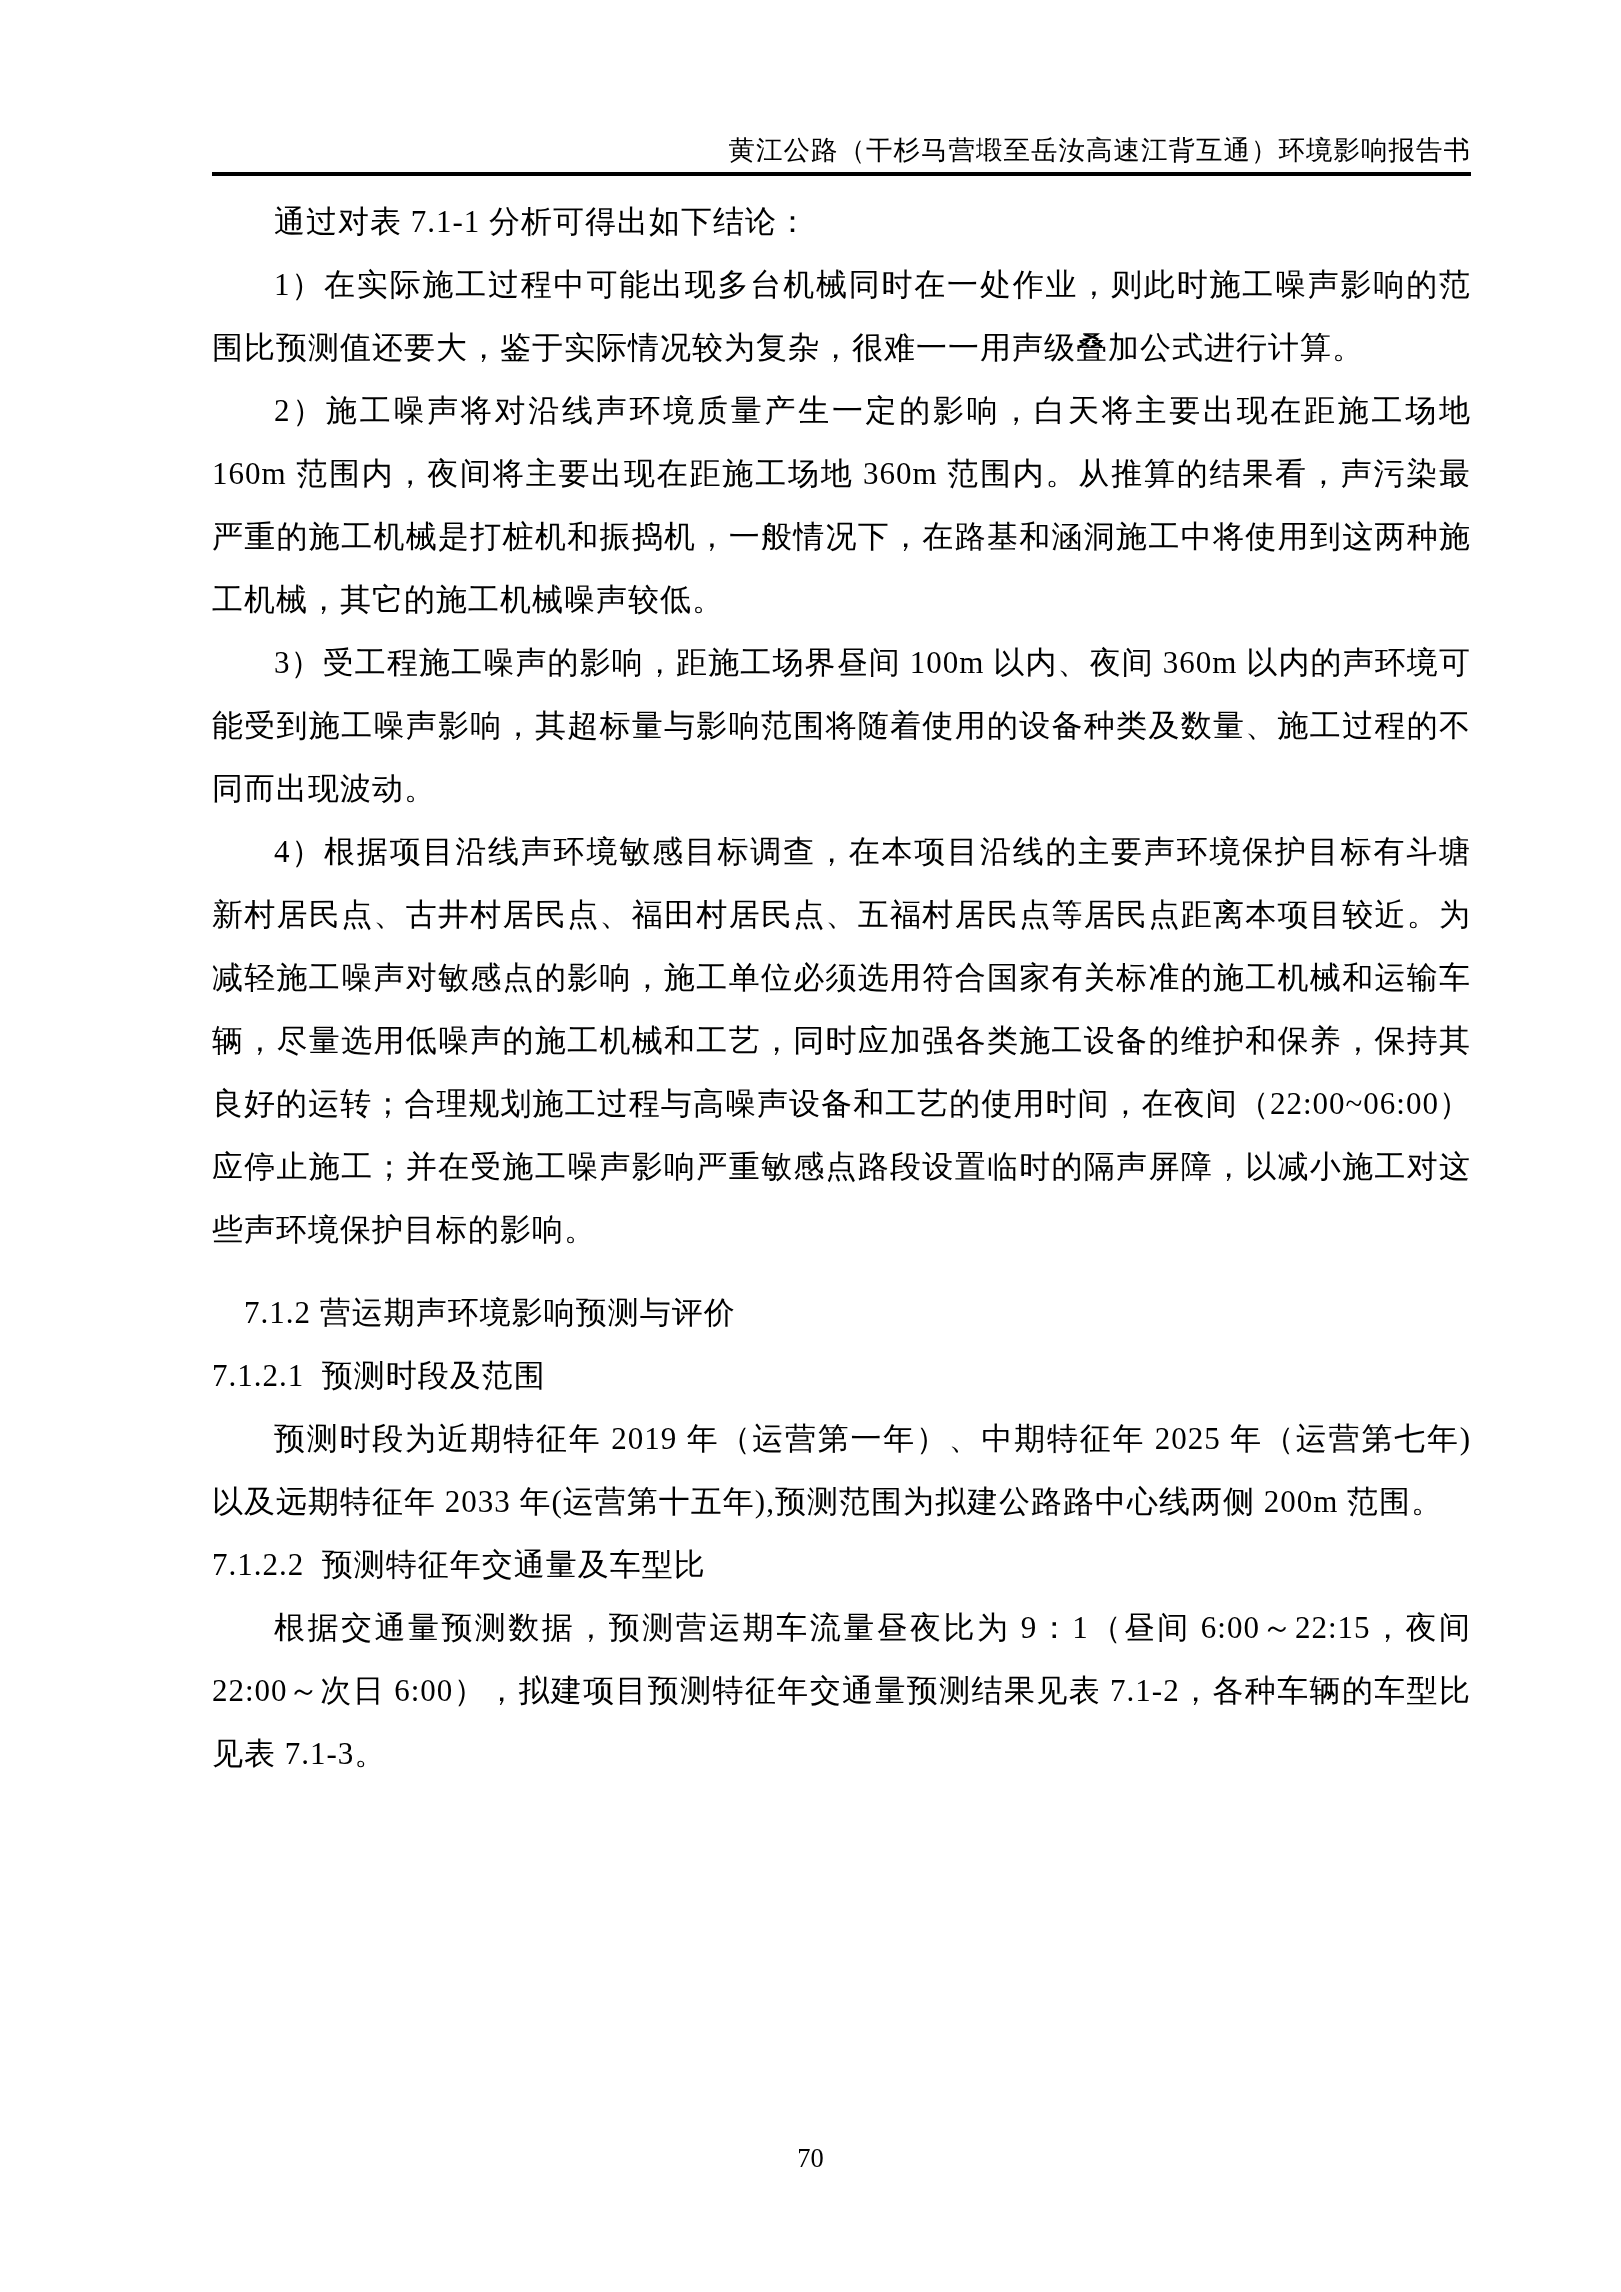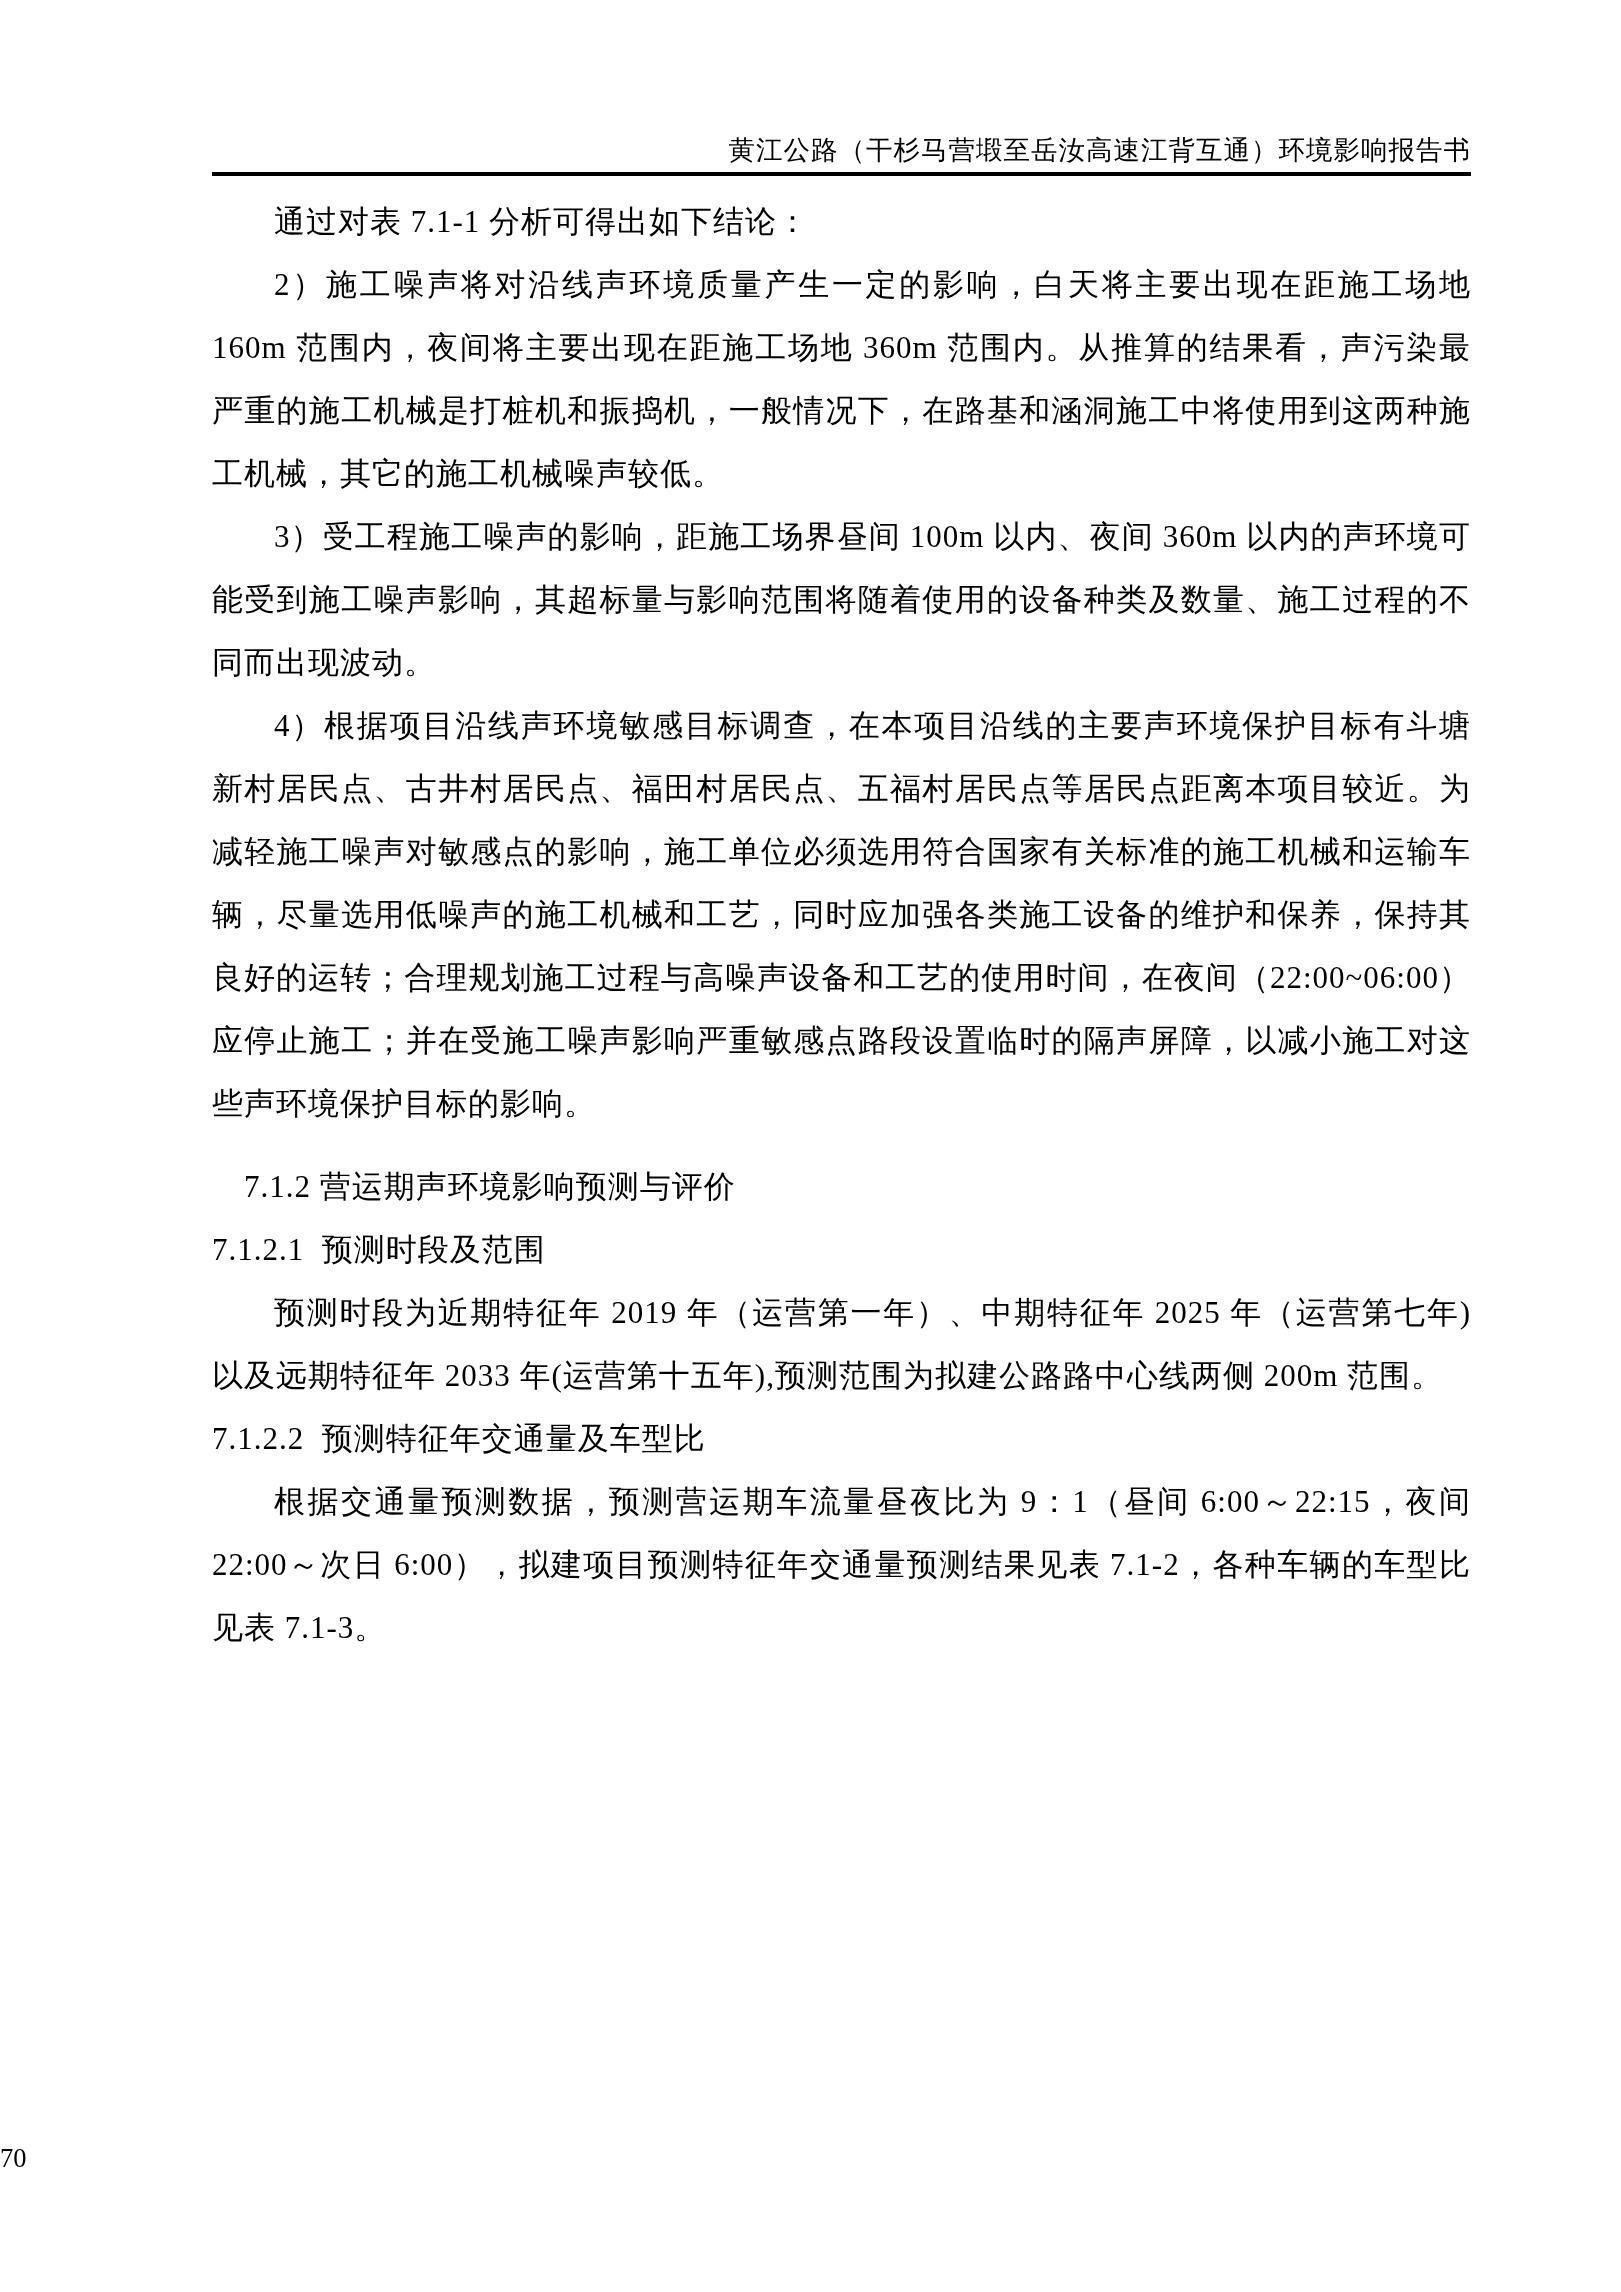--- a/index.html
+++ b/index.html
@@ -63,35 +63,36 @@
   .heading.sect {
     margin-top: 19.6px;
     margin-left: 32px;
   }
   
   .page-number {
     position: absolute;
     top: 2143px;
     left: 0;
     width: 1621px;
-    text-align: left;
+    text-align: center;
     font-size: 26.5px;
     line-height: 31px;
   }
 </style>
 </head>
 <body>
 
 <div class="page">
 
   <div class="header-title">黄江公路（干杉马营塅至岳汝高速江背互通）环境影响报告书</div>
   <div class="header-rule"></div>
 
   <main class="doc-body">
     <p class="para">通过对表 7.1-1 分析可得出如下结论：</p>
+    <p class="para">1）在实际施工过程中可能出现多台机械同时在一处作业，则此时施工噪声影响的范围比预测值还要大，鉴于实际情况较为复杂，很难一一用声级叠加公式进行计算。</p>
     <p class="para">2）施工噪声将对沿线声环境质量产生一定的影响，白天将主要出现在距施工场地 160m 范围内，夜间将主要出现在距施工场地 360m 范围内。从推算的结果看，声污染最严重的施工机械是打桩机和振捣机，一般情况下，在路基和涵洞施工中将使用到这两种施工机械，其它的施工机械噪声较低。</p>
     <p class="para">3）受工程施工噪声的影响，距施工场界昼间 100m 以内、夜间 360m 以内的声环境可能受到施工噪声影响，其超标量与影响范围将随着使用的设备种类及数量、施工过程的不同而出现波动。</p>
     <p class="para">4）根据项目沿线声环境敏感目标调查，在本项目沿线的主要声环境保护目标有斗塘新村居民点、古井村居民点、福田村居民点、五福村居民点等居民点距离本项目较近。为减轻施工噪声对敏感点的影响，施工单位必须选用符合国家有关标准的施工机械和运输车辆，尽量选用低噪声的施工机械和工艺，同时应加强各类施工设备的维护和保养，保持其良好的运转；合理规划施工过程与高噪声设备和工艺的使用时间，在夜间（22:00~06:00）应停止施工；并在受施工噪声影响严重敏感点路段设置临时的隔声屏障，以减小施工对这些声环境保护目标的影响。</p>
     <h2 class="heading sect">7.1.2 营运期声环境影响预测与评价</h2>
     <h3 class="heading">7.1.2.1  预测时段及范围</h3>
     <p class="para">预测时段为近期特征年 2019 年（运营第一年）、中期特征年 2025 年（运营第七年)以及远期特征年 2033 年(运营第十五年),预测范围为拟建公路路中心线两侧 200m 范围。</p>
     <h3 class="heading">7.1.2.2  预测特征年交通量及车型比</h3>
     <p class="para">根据交通量预测数据，预测营运期车流量昼夜比为 9：1（昼间 6:00～22:15，夜间 22:00～次日 6:00），拟建项目预测特征年交通量预测结果见表 7.1-2，各种车辆的车型比见表 7.1-3。</p>
   </main>
 

